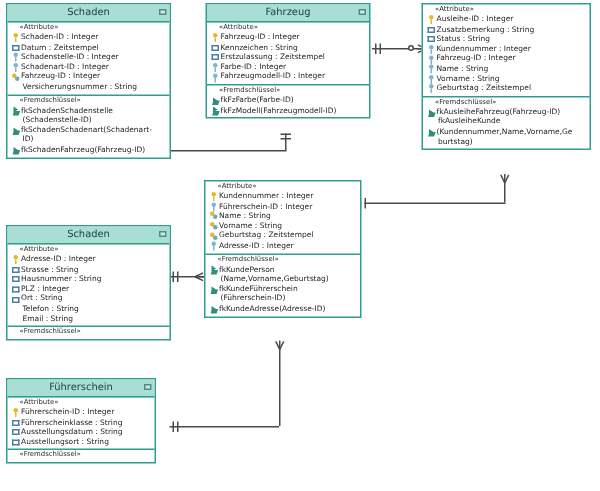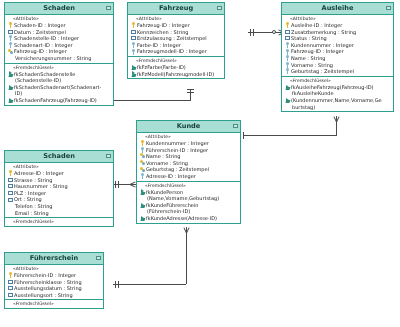--- a/index.html
+++ b/index.html
@@ -20,21 +20,21 @@
     border:1px solid #2e9e8f;
     box-sizing:border-box;
     z-index:5;
   }
   .entity .title{
     background:#a9ded5;
     border-bottom:1px solid #2e9e8f;
     height:11px;
     line-height:11px;
     text-align:center;
-    font-weight:bold;
+    font-weight:normal;
     font-size:6.6px;
     color:#143f3a;
     position:relative;
   }
   .entity .title .winbox{
     position:absolute;right:2px;top:3px;
     width:5px;height:4px;
     border:1px solid #4f8c85;
     background:#cbe9e4;
     box-sizing:border-box;
@@ -255,21 +255,21 @@
       <div class="row cont">
           <span class="txt">ID)</span>
         </div>
       <div class="row">
           <span class="ic fkc"></span>
           <span class="txt">fkSchadenFahrzeug(Fahrzeug-ID)</span>
         </div>
     </div>
   </div>
 
-  <div class="entity" id="e-fahrzeug" style="left:127px;top:2px;width:98px;">
+  <div class="entity" id="e-fahrzeug" style="left:137px;top:2px;width:110px;">
     <div class="title">
       <span>Fahrzeug</span>
       <span class="winbox"></span>
     </div>
     <div class="sect attrs">
       <div class="stereo">«Attribute»</div>
       <div class="row">
           <span class="ic pk"></span>
           <span class="txt">Fahrzeug-ID : Integer</span>
         </div>
@@ -297,24 +297,20 @@
           <span class="txt">fkFzFarbe(Farbe-ID)</span>
         </div>
       <div class="row">
           <span class="ic fkc"></span>
           <span class="txt">fkFzModell(Fahrzeugmodell-ID)</span>
         </div>
     </div>
   </div>
 
   <div class="entity" id="e-ausleihe" style="left:281px;top:2px;width:113px;">
-    <div class="title">
-      <span>Ausleihe</span>
-      <span class="winbox"></span>
-    </div>
     <div class="sect attrs">
       <div class="stereo">«Attribute»</div>
       <div class="row">
           <span class="ic pk"></span>
           <span class="txt">Ausleihe-ID : Integer</span>
         </div>
       <div class="row">
           <span class="ic ix"></span>
           <span class="txt">Zusatzbemerkung : String</span>
         </div>
@@ -356,24 +352,20 @@
           <span class="ic fkc"></span>
           <span class="txt">(Kundennummer,Name,Vorname,Ge</span>
         </div>
       <div class="row cont">
           <span class="txt">burtstag)</span>
         </div>
     </div>
   </div>
 
   <div class="entity" id="e-kunde" style="left:136px;top:120px;width:105px;">
-    <div class="title">
-      <span>Kunde</span>
-      <span class="winbox"></span>
-    </div>
     <div class="sect attrs">
       <div class="stereo">«Attribute»</div>
       <div class="row">
           <span class="ic pk"></span>
           <span class="txt">Kundennummer : Integer</span>
         </div>
       <div class="row">
           <span class="ic fk"></span>
           <span class="txt">Führerschein-ID : Integer</span>
         </div>

